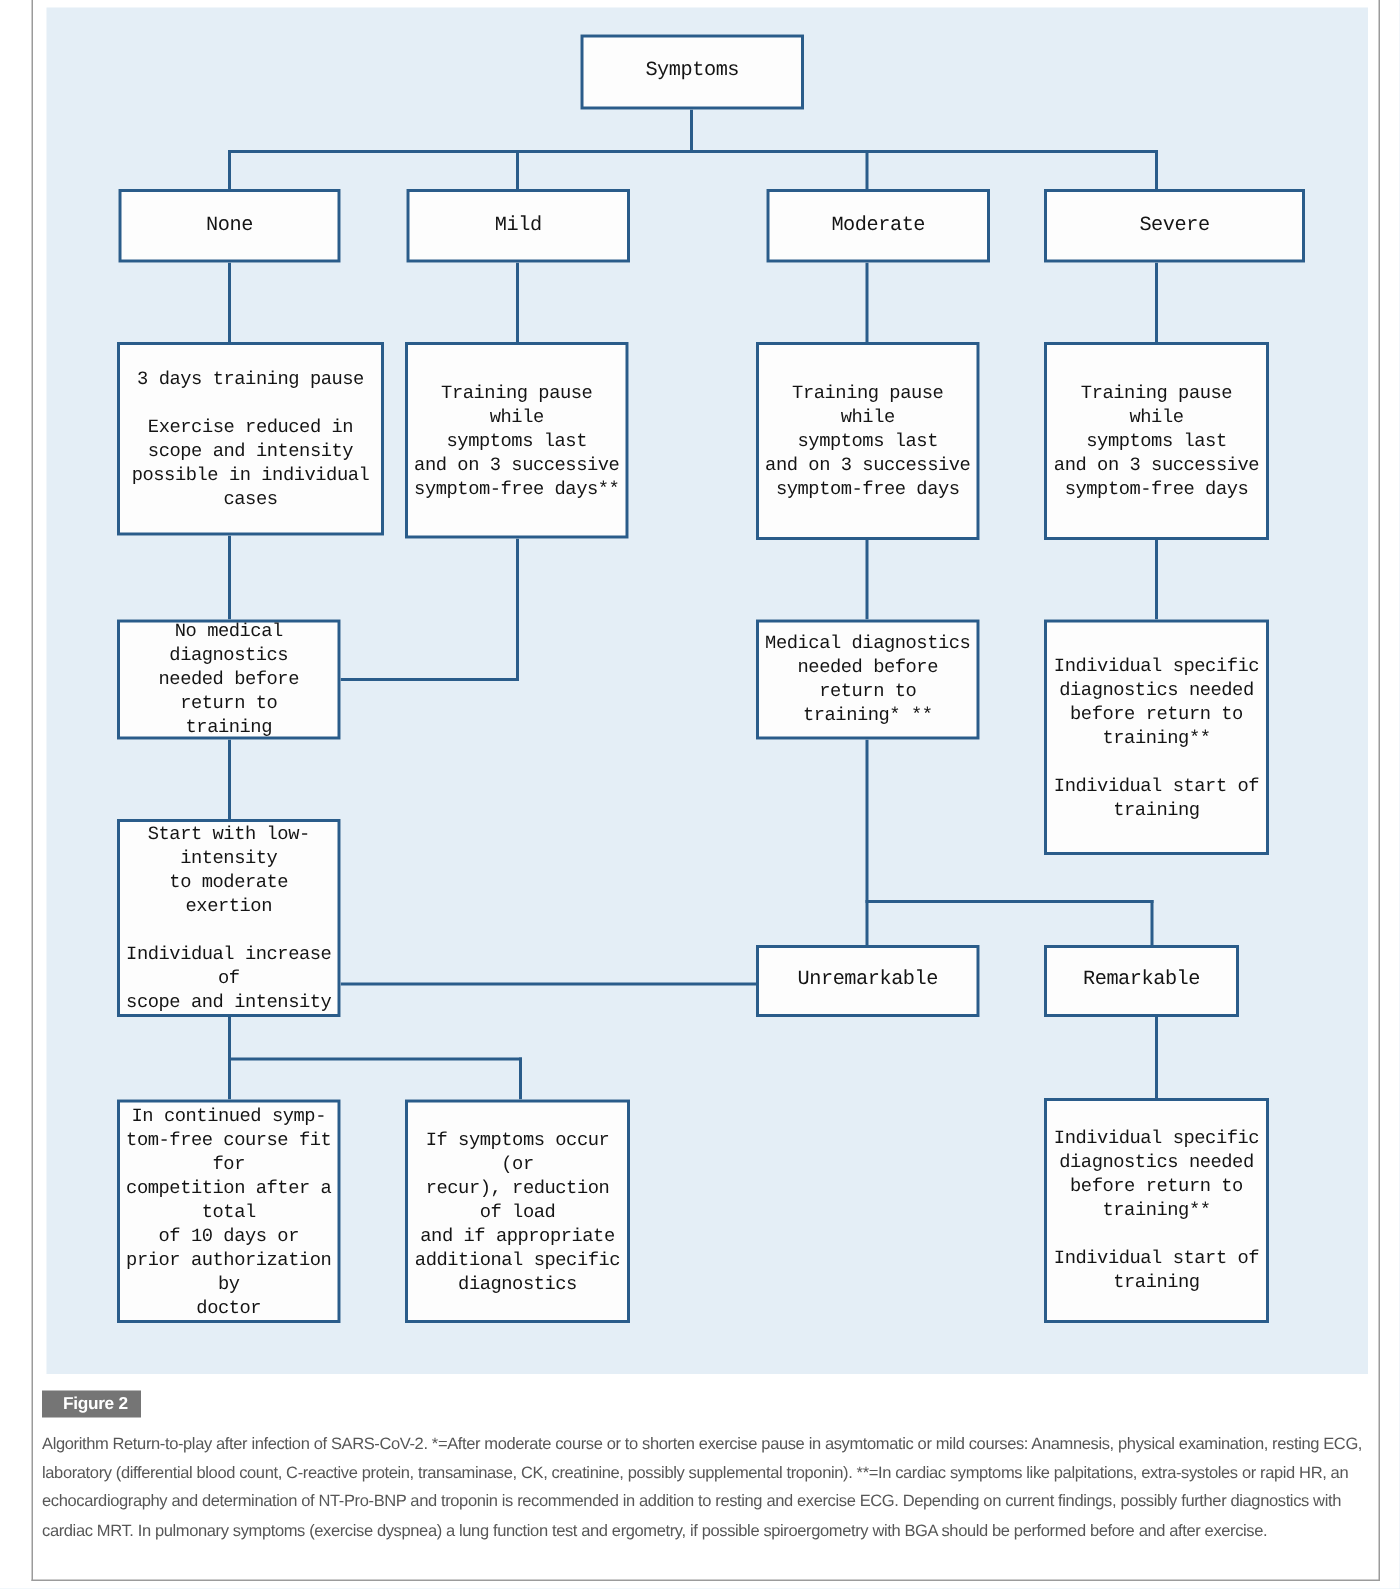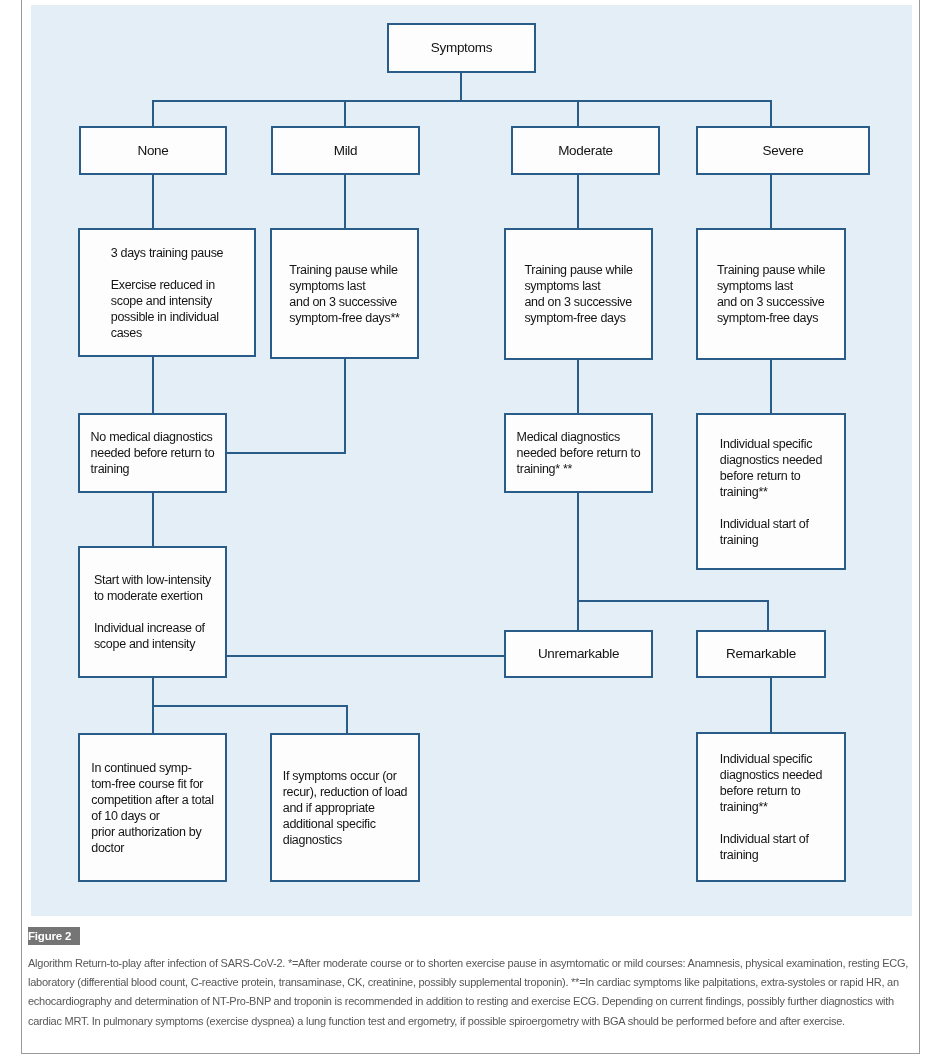--- a/index.html
+++ b/index.html
@@ -27,34 +27,35 @@
   }
   .panel{
     position:absolute;left:31px;top:5px;width:881px;height:911px;
     background:var(--panel_bg);
   }
   .node{
     position:absolute;box-sizing:border-box;
     background:var(--box_fill);
     border:2px solid var(--box_border);
     display:flex;align-items:center;justify-content:center;
-    text-align:left;white-space:pre-line;
+    text-align:center;white-space:pre-line;
     color:var(--node_text);
     font-size:12.5px;line-height:16px;letter-spacing:-0.3px;
     padding:1px 2px;
+    font-family:Liberation Mono, monospace;
   }
   .node.head{font-size:13.5px;}
   .hline,.vline{position:absolute;background:var(--line);}
   .hline{height:2px;}
   .vline{width:2px;}
   .figure-badge{
     position:absolute;left:28px;top:927px;
     background:var(--badge_bg);color:var(--badge_text);
     font-size:11.5px;font-weight:bold;letter-spacing:-0.2px;
-    padding:3px 9px 3px 0;
+    padding:3px 9px 3px 14px;
   }
   .figure-caption{
     position:absolute;left:28px;top:954px;width:881px;
     color:var(--caption_text);
     font-size:11px;line-height:19.2px;letter-spacing:-0.25px;
   }
 </style>
 </head>
 <body>
 

